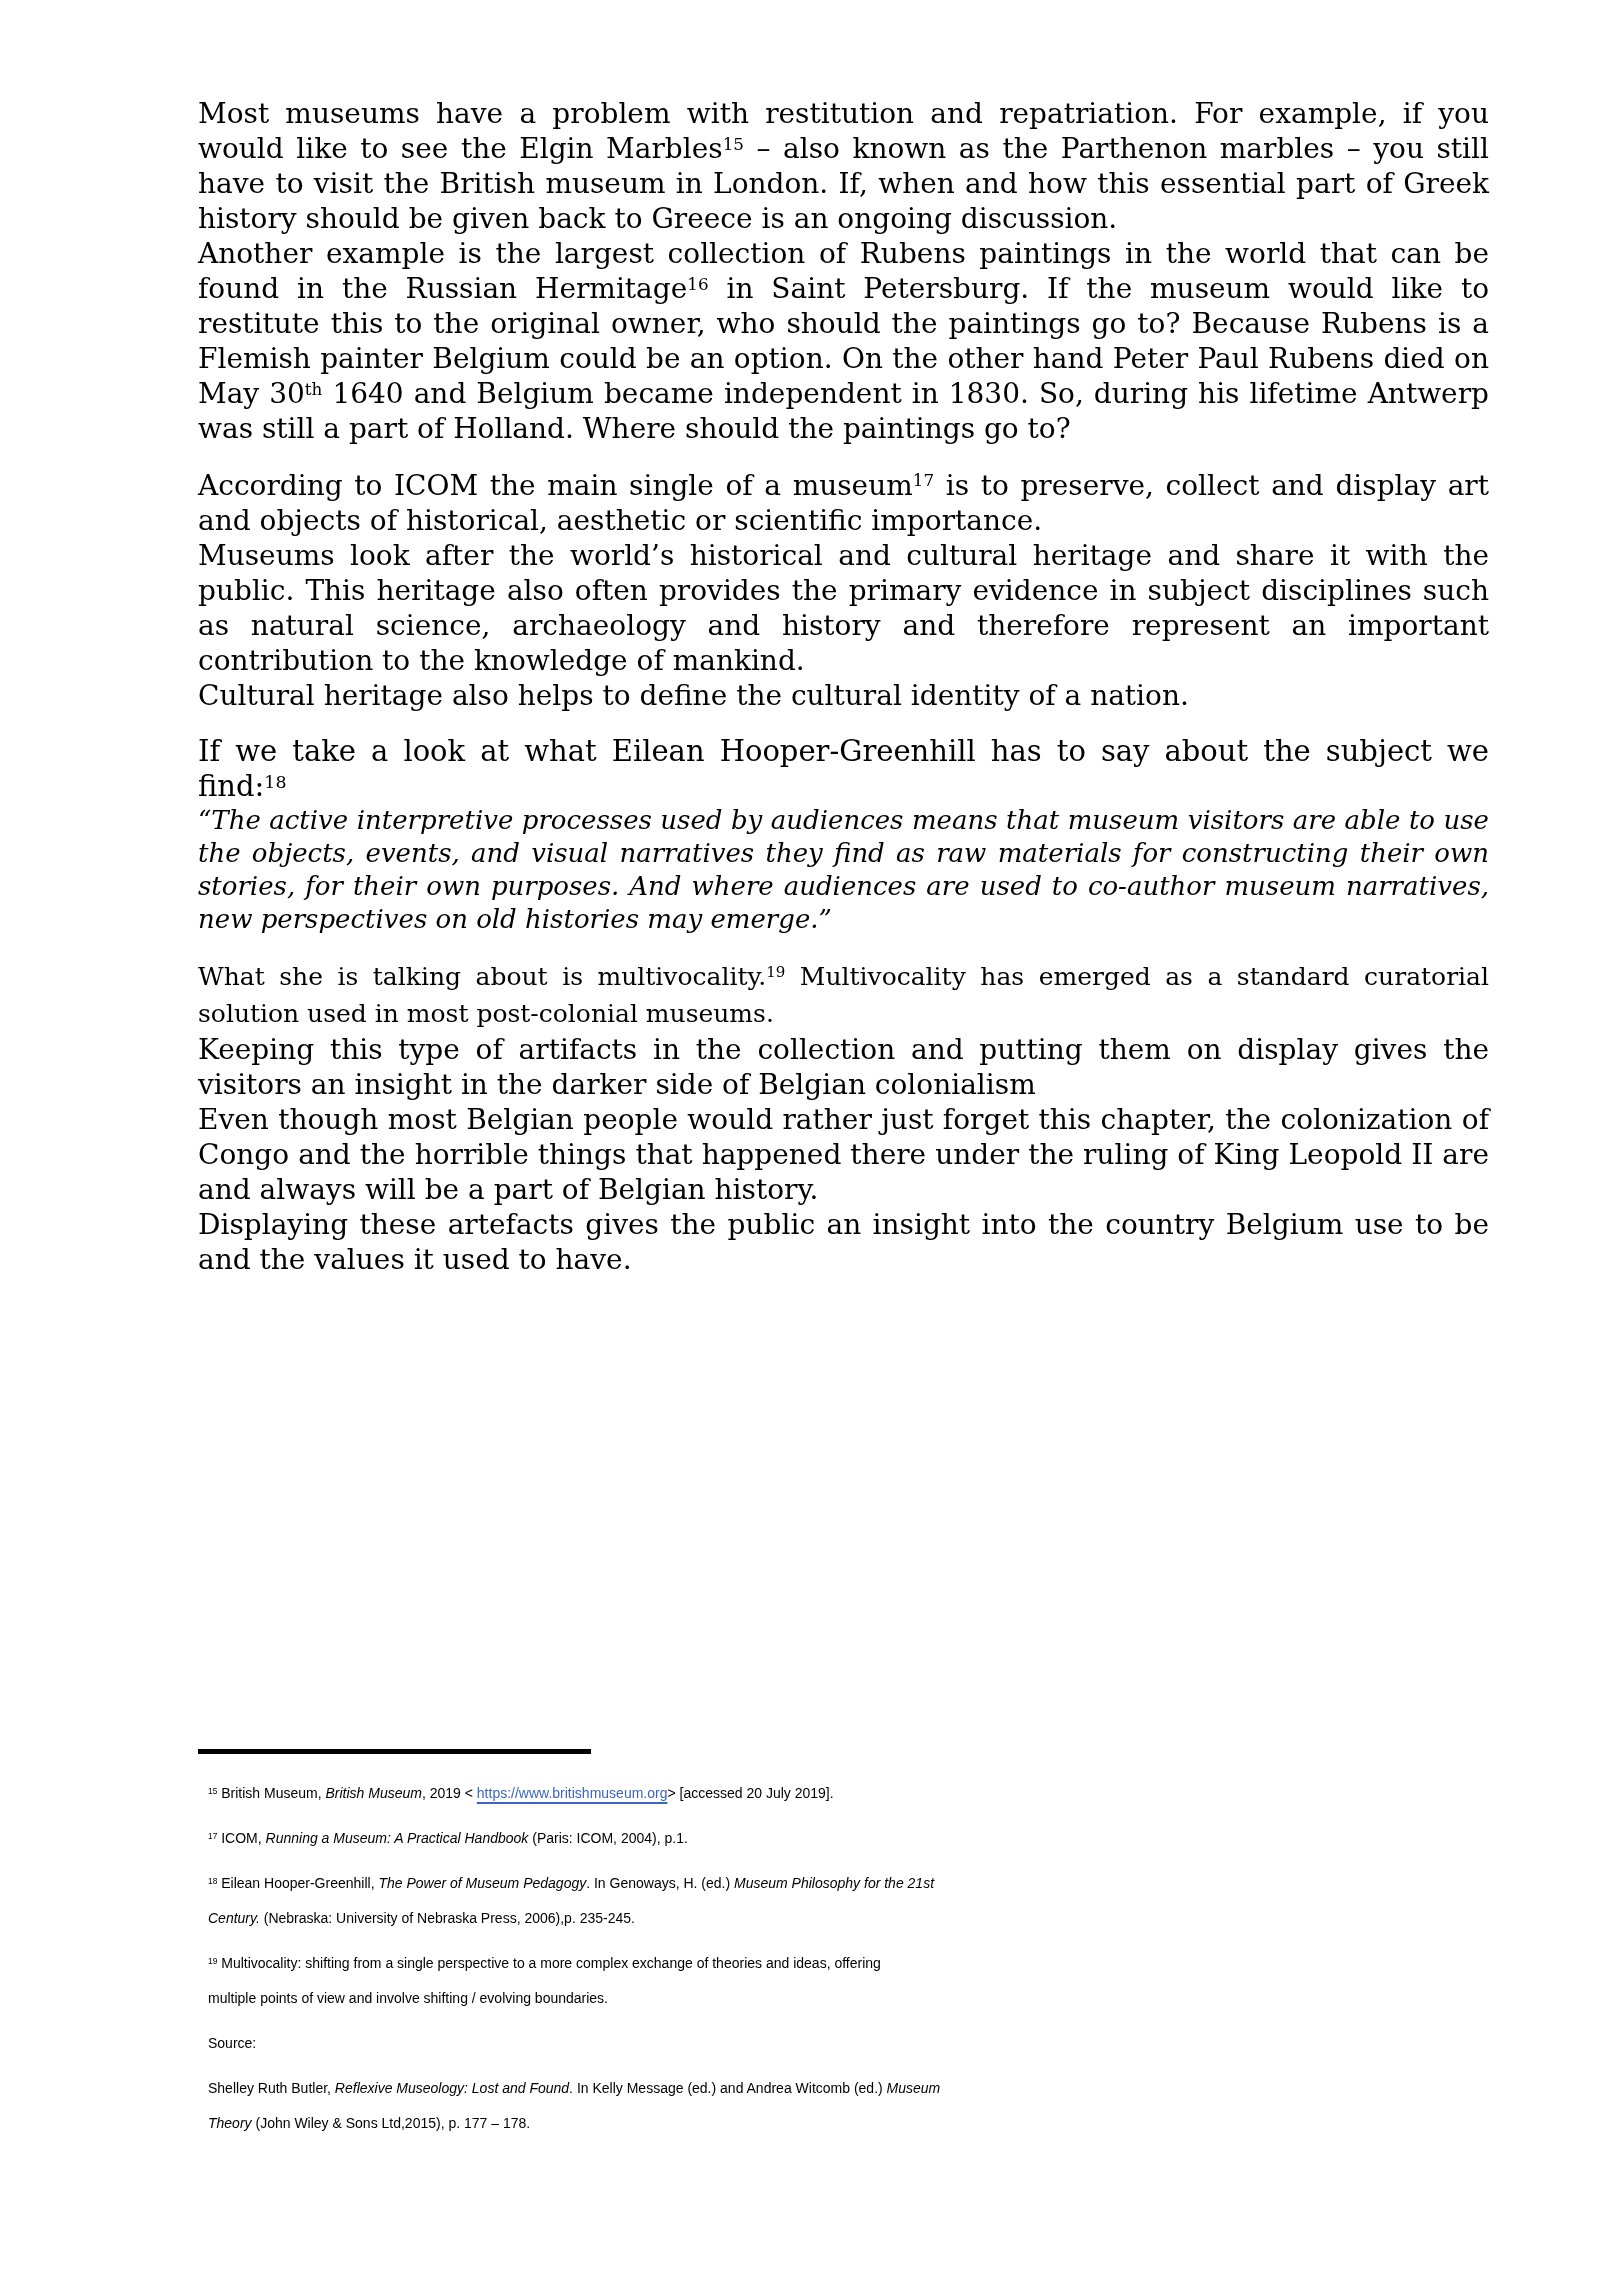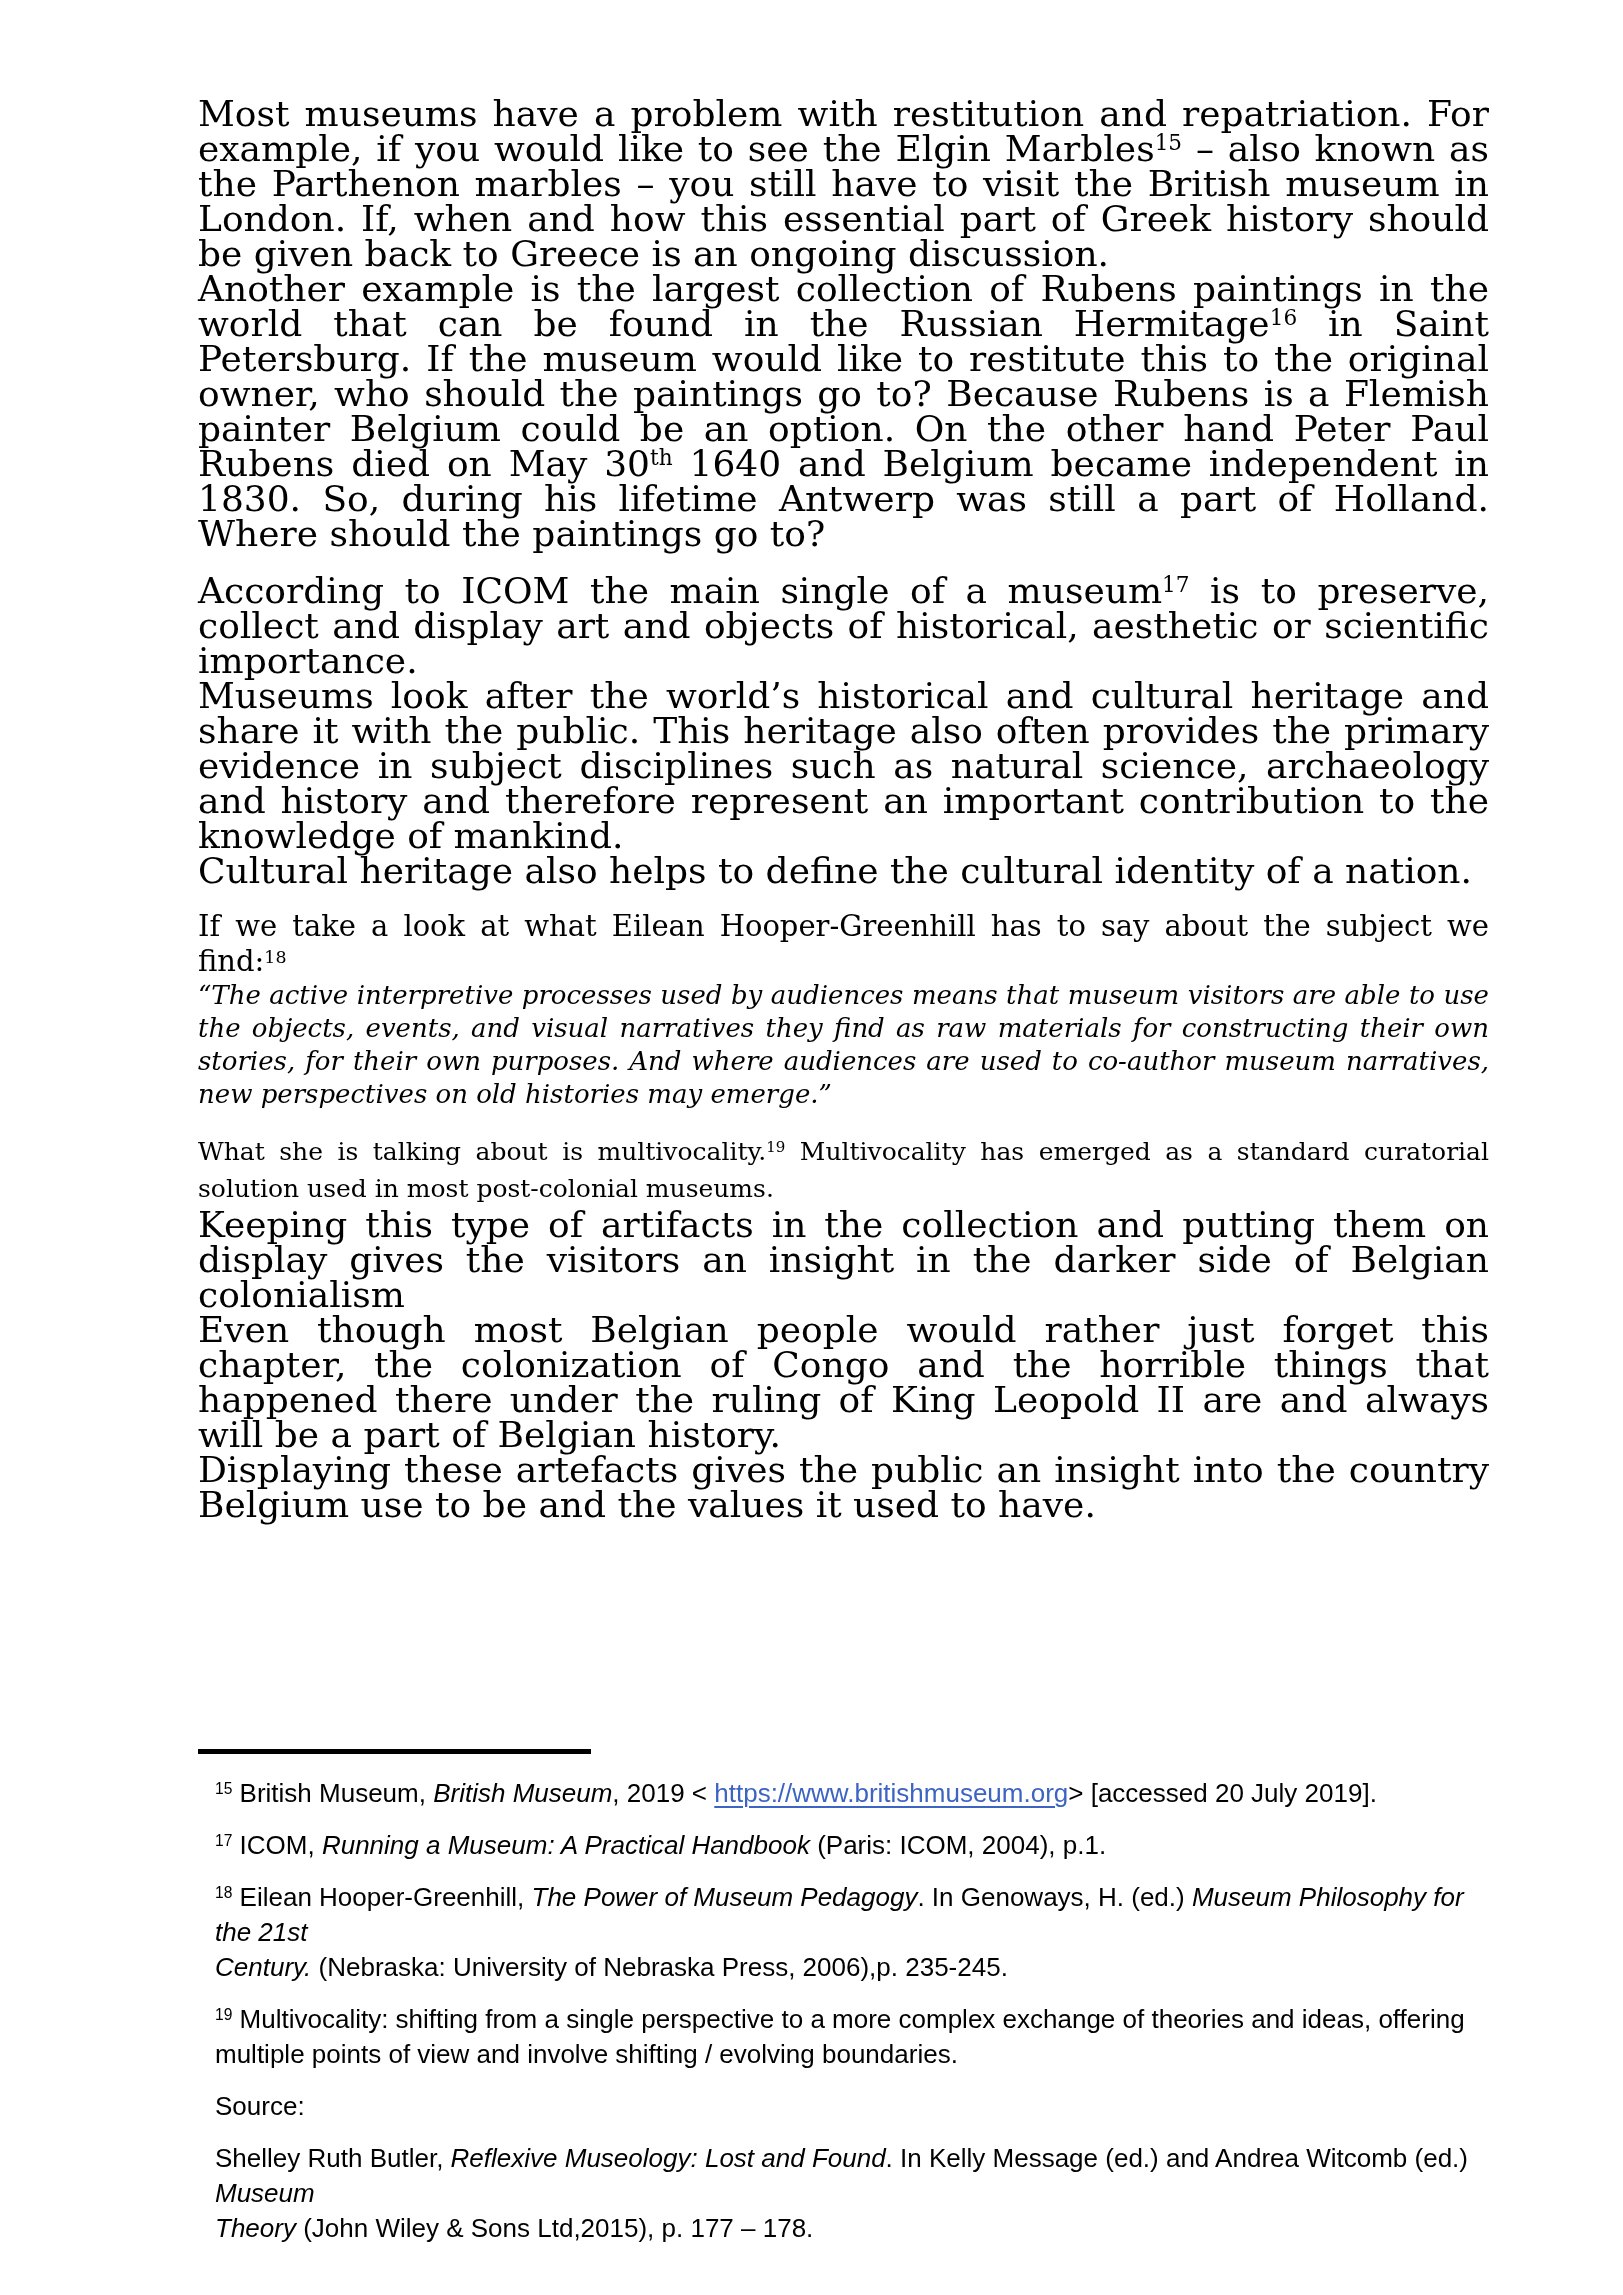--- a/index.html
+++ b/index.html
@@ -15,21 +15,21 @@
   }
   .content{
     position:absolute;
     left:198px;
     top:96px;
     width:1291px;
     text-align:justify;
   }
   .bp{
     margin:0;
-    font-size:36px;
+    font-size:28px;
     line-height:35px;
   }
   .gap{margin-top:21.6px;}
   .mid{font-size:29px;}
   .big{font-size:25px;line-height:37px;}
   .quote{
     font-size:26px;
     line-height:33px;
     font-style:italic;
   }
@@ -48,22 +48,22 @@
     font-family:"Liberation Sans",sans-serif;
     text-align:left;
   }
   .fn-sep{
     width:393px;
     height:0;
     border-top:5.2px solid #000000;
     margin:0 0 22px 0;
   }
   .fn{
-    margin:17px;
-    font-size:26px;
+    margin:10px;
+    font-size:14px;
     line-height:35px;
   }
   .it{font-style:italic;}
   .link{
     color:var(--link,#3C64C3);
     text-decoration:underline;
     text-decoration-thickness:2px;
     text-underline-offset:3.9px;
     cursor:pointer;
   }

